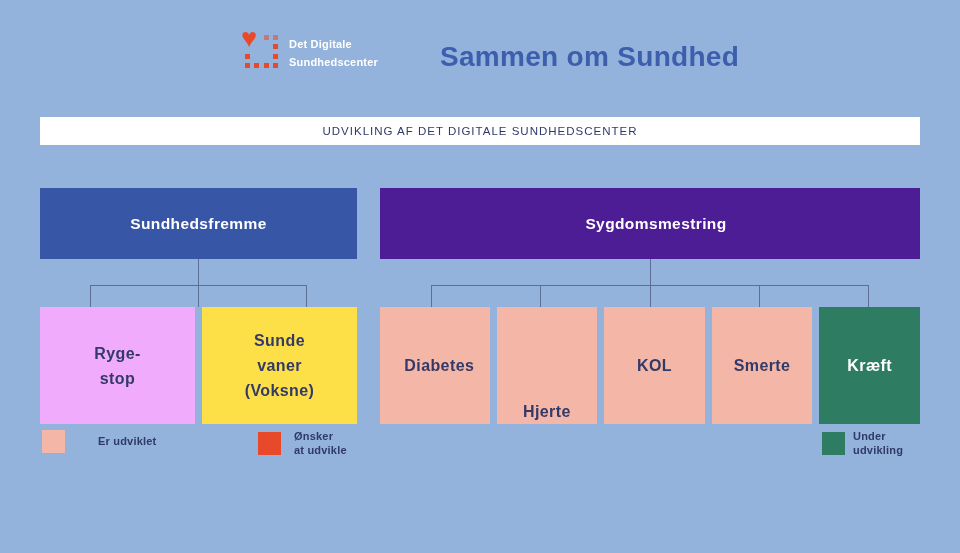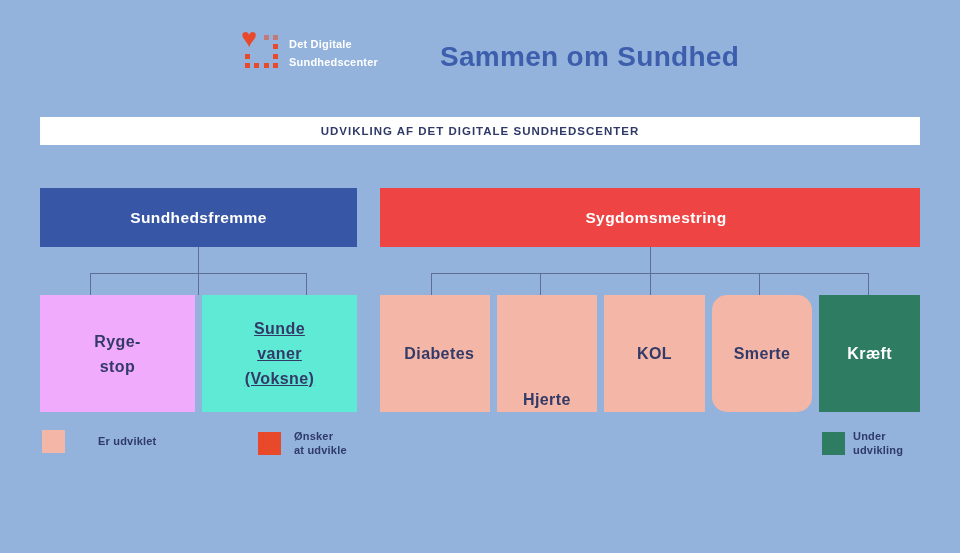--- a/index.html
+++ b/index.html
@@ -23,27 +23,27 @@
   }
   .title {
     position: absolute; left: 440px; top: 43px;
     font-weight: bold; font-size: 28px; letter-spacing: .3px; line-height: 1;
   }
   
   .banner {
     position: absolute; left: 40px; top: 117px; width: 880px; height: 28px;
     display: flex; align-items: center; justify-content: center;
   }
-  .banner span { font-size: 11.5px; font-weight: bold; letter-spacing: 1px; }
+  .banner span { font-size: 11.5px; font-weight: normal; letter-spacing: 1px; }
   
   .group { position: absolute; top: 188px; }
   .group-left  { left: 40px;  width: 317px; }
   .group-right { left: 380px; width: 540px; }
   .ghead {
-    height: 59px; display: flex; align-items: center; justify-content: center;
+    height: 71px; display: flex; align-items: center; justify-content: center;
     color: #FFFFFF; font-weight: bold; font-size: 15.5px; letter-spacing: .4px;
   }
   .connector { position: relative; height: 48px; }
   .line { position: absolute; display: block; }
   .line.v { width: 1px; }
   .line.h { height: 1px; }
   .children { display: flex; gap: 7px; height: 117px; }
   .node {
     flex: 1; display: flex; align-items: center; justify-content: center;
     text-align: center;
@@ -95,30 +95,30 @@
       <i class="line h" style="left: 50px; top: 26px; width: 217px; background-color: rgb(95, 110, 149);"></i>
       <i class="line v" style="left: 50px; top: 26px; height: 22px; background-color: rgb(95, 110, 149);"></i>
       <i class="line v" style="left: 158px; top: 26px; height: 22px; background-color: rgb(95, 110, 149);"></i>
       <i class="line v" style="left: 266px; top: 26px; height: 22px; background-color: rgb(95, 110, 149);"></i>
     </div>
     <div class="children">
       <div class="node" style="background-color: #f0abfc; color: rgb(51, 58, 104);">
         <span class="nlabel">Ryge-
 stop</span>
       </div>
-      <div class="node" style="background-color: #5eead4; color: rgb(51, 58, 104); text-decoration: underline;">
+      <div class="node" style="background-color: #fde047; color: rgb(51, 58, 104);">
         <span class="nlabel">Sunde
 vaner
 (Voksne)</span>
       </div>
     </div>
   </section>
 
   <section class="group group-right">
-    <header class="ghead" style="background-color: #ef4444; padding-left: 12px;">
+    <header class="ghead" style="background-color: #4c1d95; padding-left: 12px;">
       <span>Sygdomsmestring</span>
     </header>
     <div class="connector">
       <i class="line v" style="left: 270px; top: 0px; height: 26px; background-color: rgb(95, 110, 149);"></i>
       <i class="line h" style="left: 51px; top: 26px; width: 438px; background-color: rgb(95, 110, 149);"></i>
       <i class="line v" style="left: 51px; top: 26px; height: 22px; background-color: rgb(95, 110, 149);"></i>
       <i class="line v" style="left: 160px; top: 26px; height: 22px; background-color: rgb(95, 110, 149);"></i>
       <i class="line v" style="left: 270px; top: 26px; height: 22px; background-color: rgb(95, 110, 149);"></i>
       <i class="line v" style="left: 379px; top: 26px; height: 22px; background-color: rgb(95, 110, 149);"></i>
       <i class="line v" style="left: 488px; top: 26px; height: 22px; background-color: rgb(95, 110, 149);"></i>
@@ -126,21 +126,21 @@
     <div class="children">
       <div class="node" style="background-color: rgb(244, 182, 166); color: rgb(51, 58, 104); padding-left: 9px;">
         <span class="nlabel">Diabetes</span>
       </div>
       <div class="node" style="background-color: rgb(244, 182, 166); color: rgb(51, 58, 104); align-items: flex-end;">
         <span class="nlabel">Hjerte</span>
       </div>
       <div class="node" style="background-color: rgb(244, 182, 166); color: rgb(51, 58, 104);">
         <span class="nlabel">KOL</span>
       </div>
-      <div class="node" style="background-color: rgb(244, 182, 166); color: rgb(51, 58, 104); border-radius: 15px;">
+      <div class="node" style="background-color: rgb(244, 182, 166); color: rgb(51, 58, 104);">
         <span class="nlabel">Smerte</span>
       </div>
       <div class="node" style="background-color: rgb(46, 125, 98); color: rgb(255, 255, 255); justify-content: center;">
         <span class="nlabel">Kræft</span>
       </div>
     </div>
   </section>
 
   <div class="legend">
     <div class="litem" style="left:42px">

